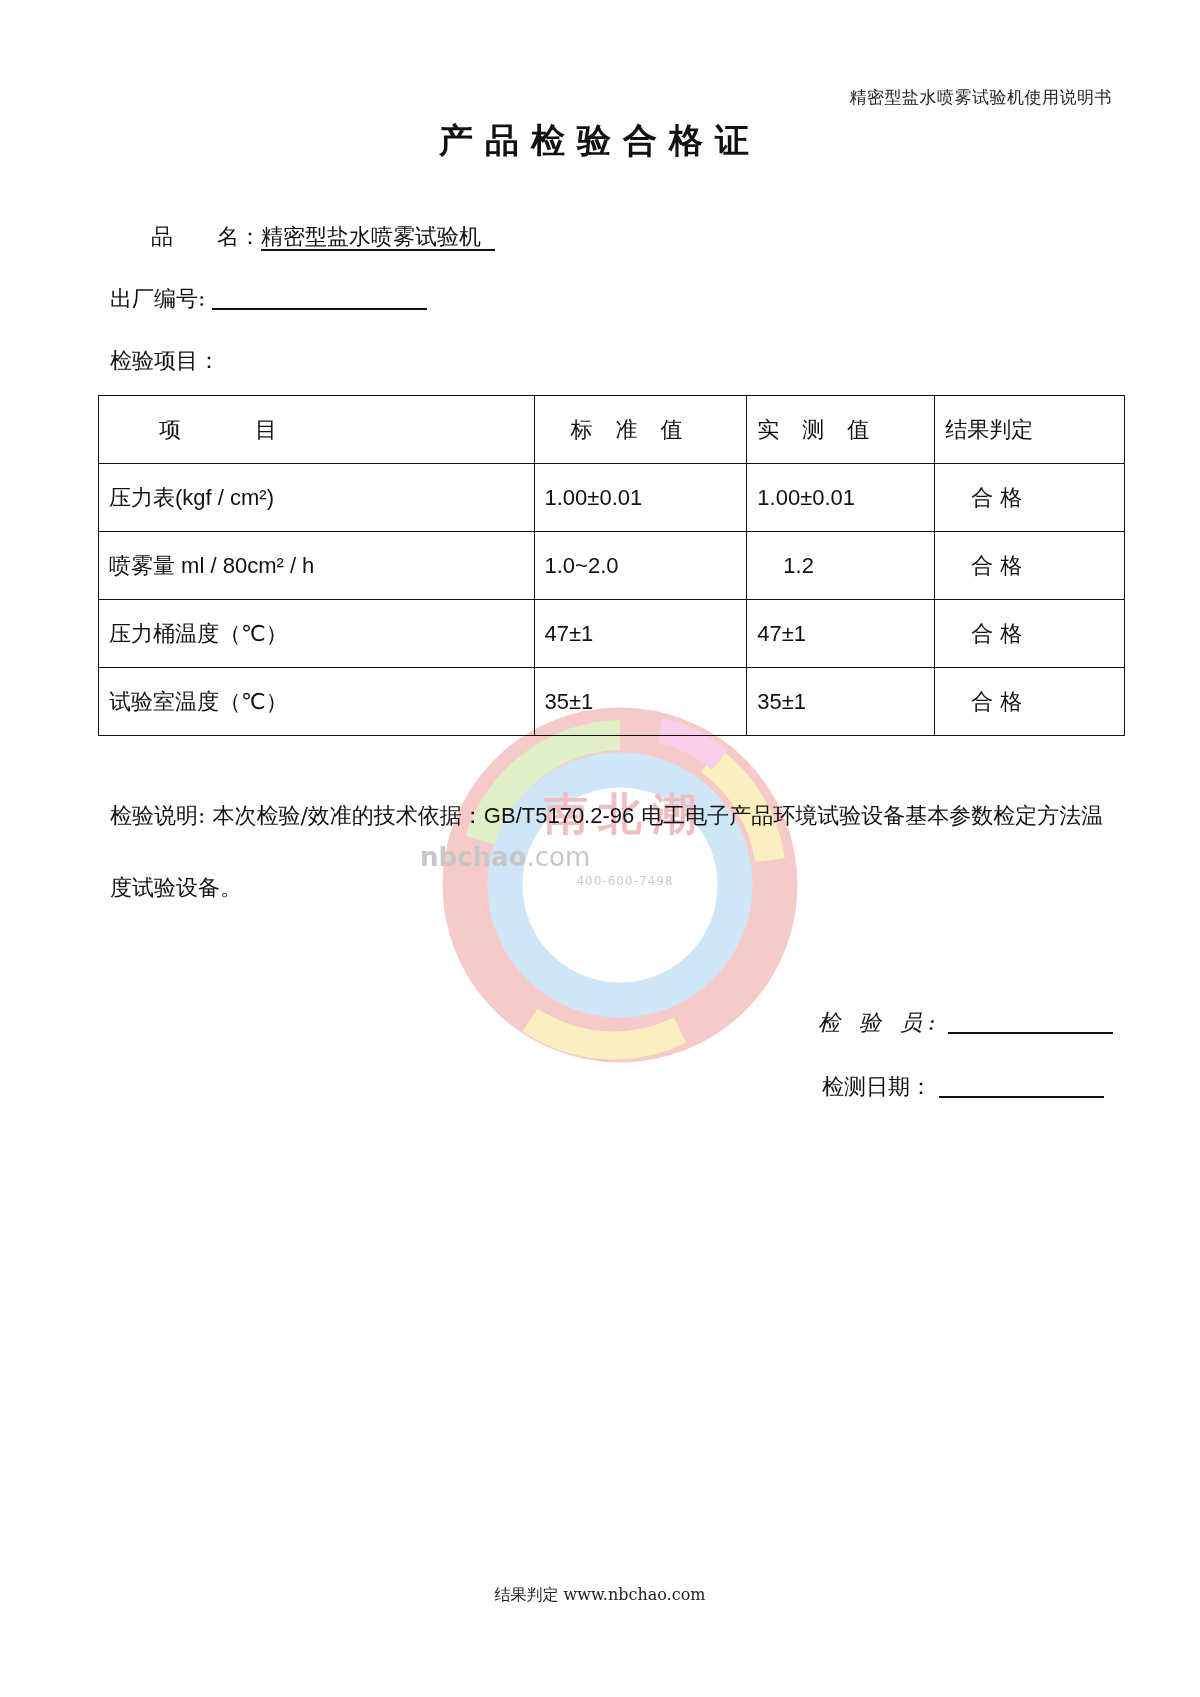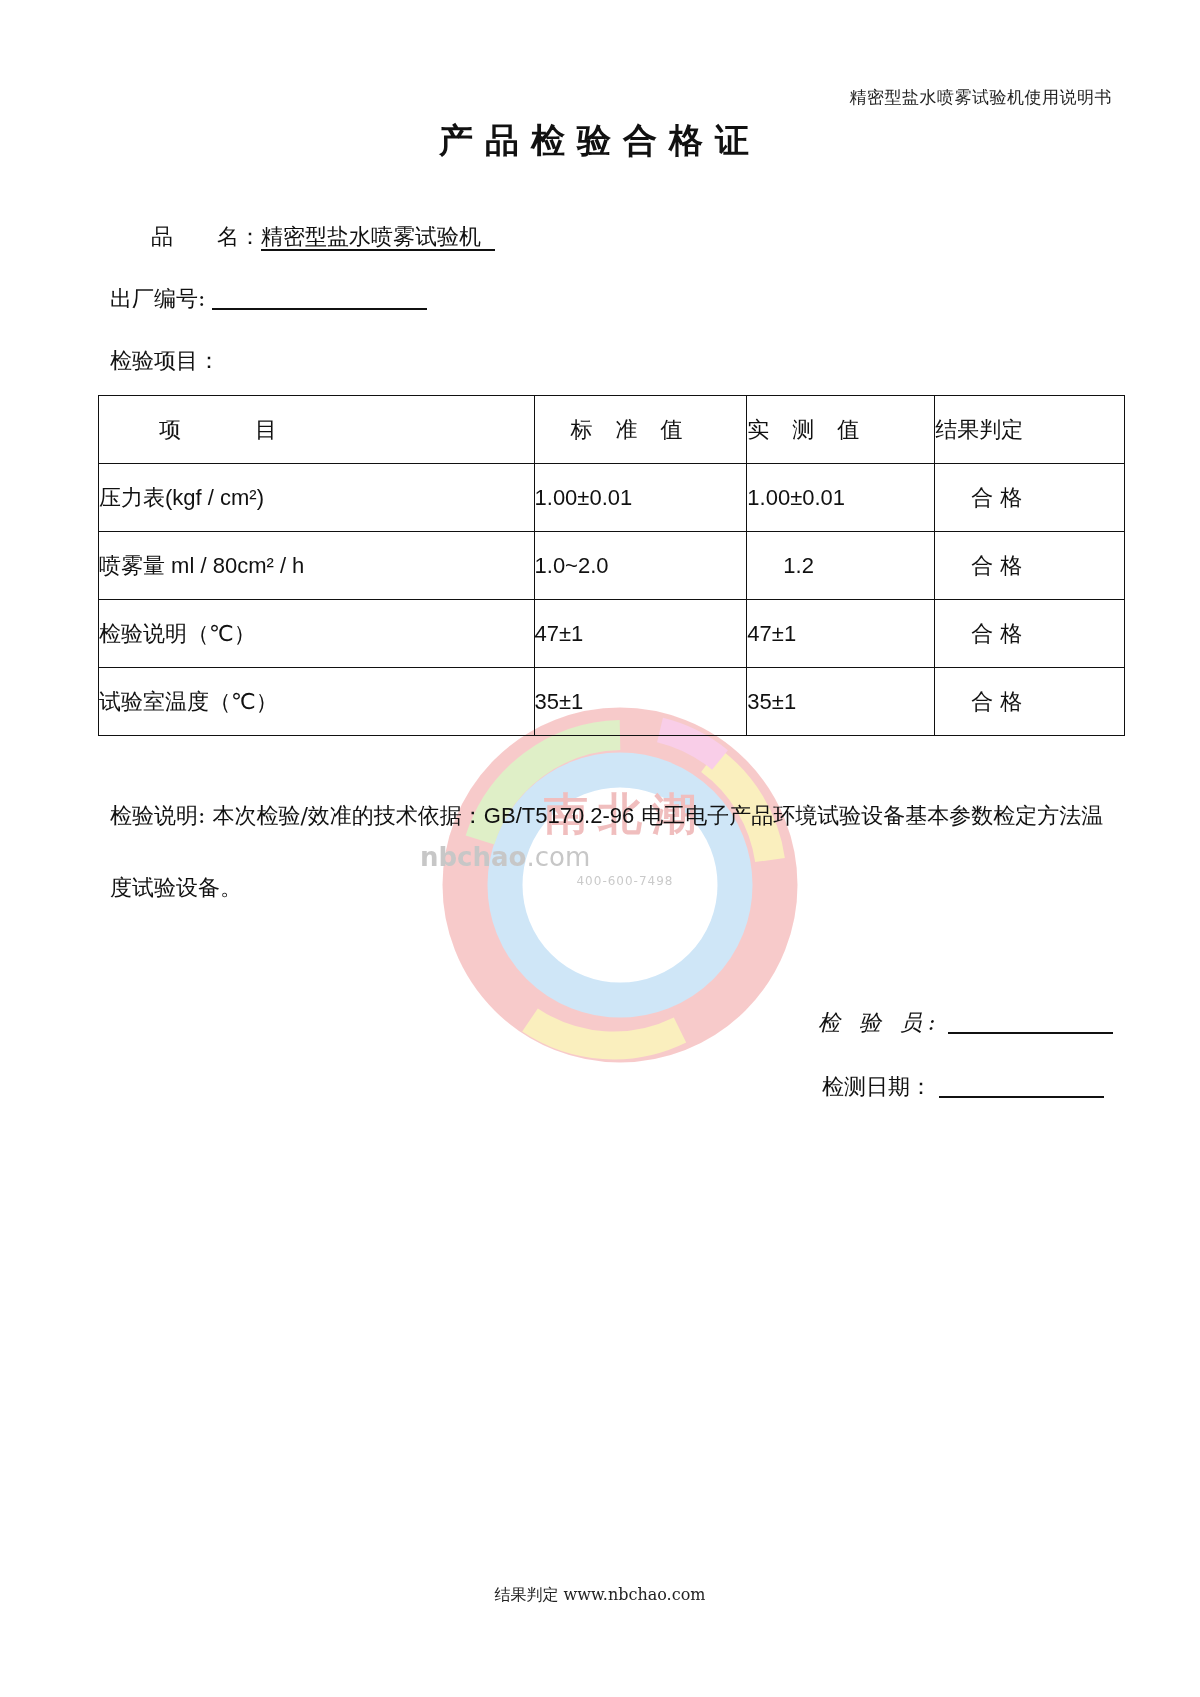--- a/index.html
+++ b/index.html
@@ -8,21 +8,21 @@
   .abs { position:absolute; }
   .header-note { right:88px; top:86px; font-size:17px; color:#222; letter-spacing:0.5px; }
   .title { left:0; right:0; top:118px; text-align:center; font-size:34px; font-weight:bold;
            letter-spacing:12px; font-family:Liberation Serif, serif; }
   .field { left:110px; font-size:22px; color:#111; }
   .field .lbl { display:inline-block; }
   .uval { text-decoration:underline; text-underline-offset:5px; }
   .blank { display:inline-block; border-bottom:2px solid #111; vertical-align:-4px; }
   table.inspect { position:absolute; left:98px; top:395px; width:1027px; border-collapse:collapse;
                   font-size:22px; }
-  table.inspect td { border:1.5px solid #111; height:67px; padding:0 0; vertical-align:middle; }
+  table.inspect td { border:1.5px solid #111; height:67px; padding:0 10px; vertical-align:middle; }
   .sans { font-family:"Liberation Sans","DejaVu Sans",sans-serif; }
   .hdr { font-family:"DejaVu Serif",serif; letter-spacing:10px; }
   .note { left:110px; top:780px; width:1010px; font-size:22px; line-height:72px; }
   .sig { font-size:22px; }
   .footer { left:0; right:0; top:1585px; text-align:center; font-size:16px; color:#222; }
   .watermark { left:420px; top:690px; width:410px; height:400px; pointer-events:none; opacity:0.55; }
 </style>
 </head>
 <body>
 
@@ -76,21 +76,21 @@
     <td class="sans">1.00±0.01</td>
     <td style="padding-left:36px;">合 格</td>
   </tr>
   <tr>
     <td class="sans">喷雾量 ml / 80cm² / h</td>
     <td class="sans">1.0~2.0</td>
     <td class="sans" style="padding-left:36px;">1.2</td>
     <td style="padding-left:36px;">合 格</td>
   </tr>
   <tr>
-    <td class="sans">检验说明（℃）</td>
+    <td class="sans">压力桶温度（℃）</td>
     <td class="sans">47±1</td>
     <td class="sans">47±1</td>
     <td style="padding-left:36px;">合 格</td>
   </tr>
   <tr>
     <td class="sans">试验室温度（℃）</td>
     <td class="sans">35±1</td>
     <td class="sans">35±1</td>
     <td style="padding-left:36px;">合 格</td>
   </tr>

